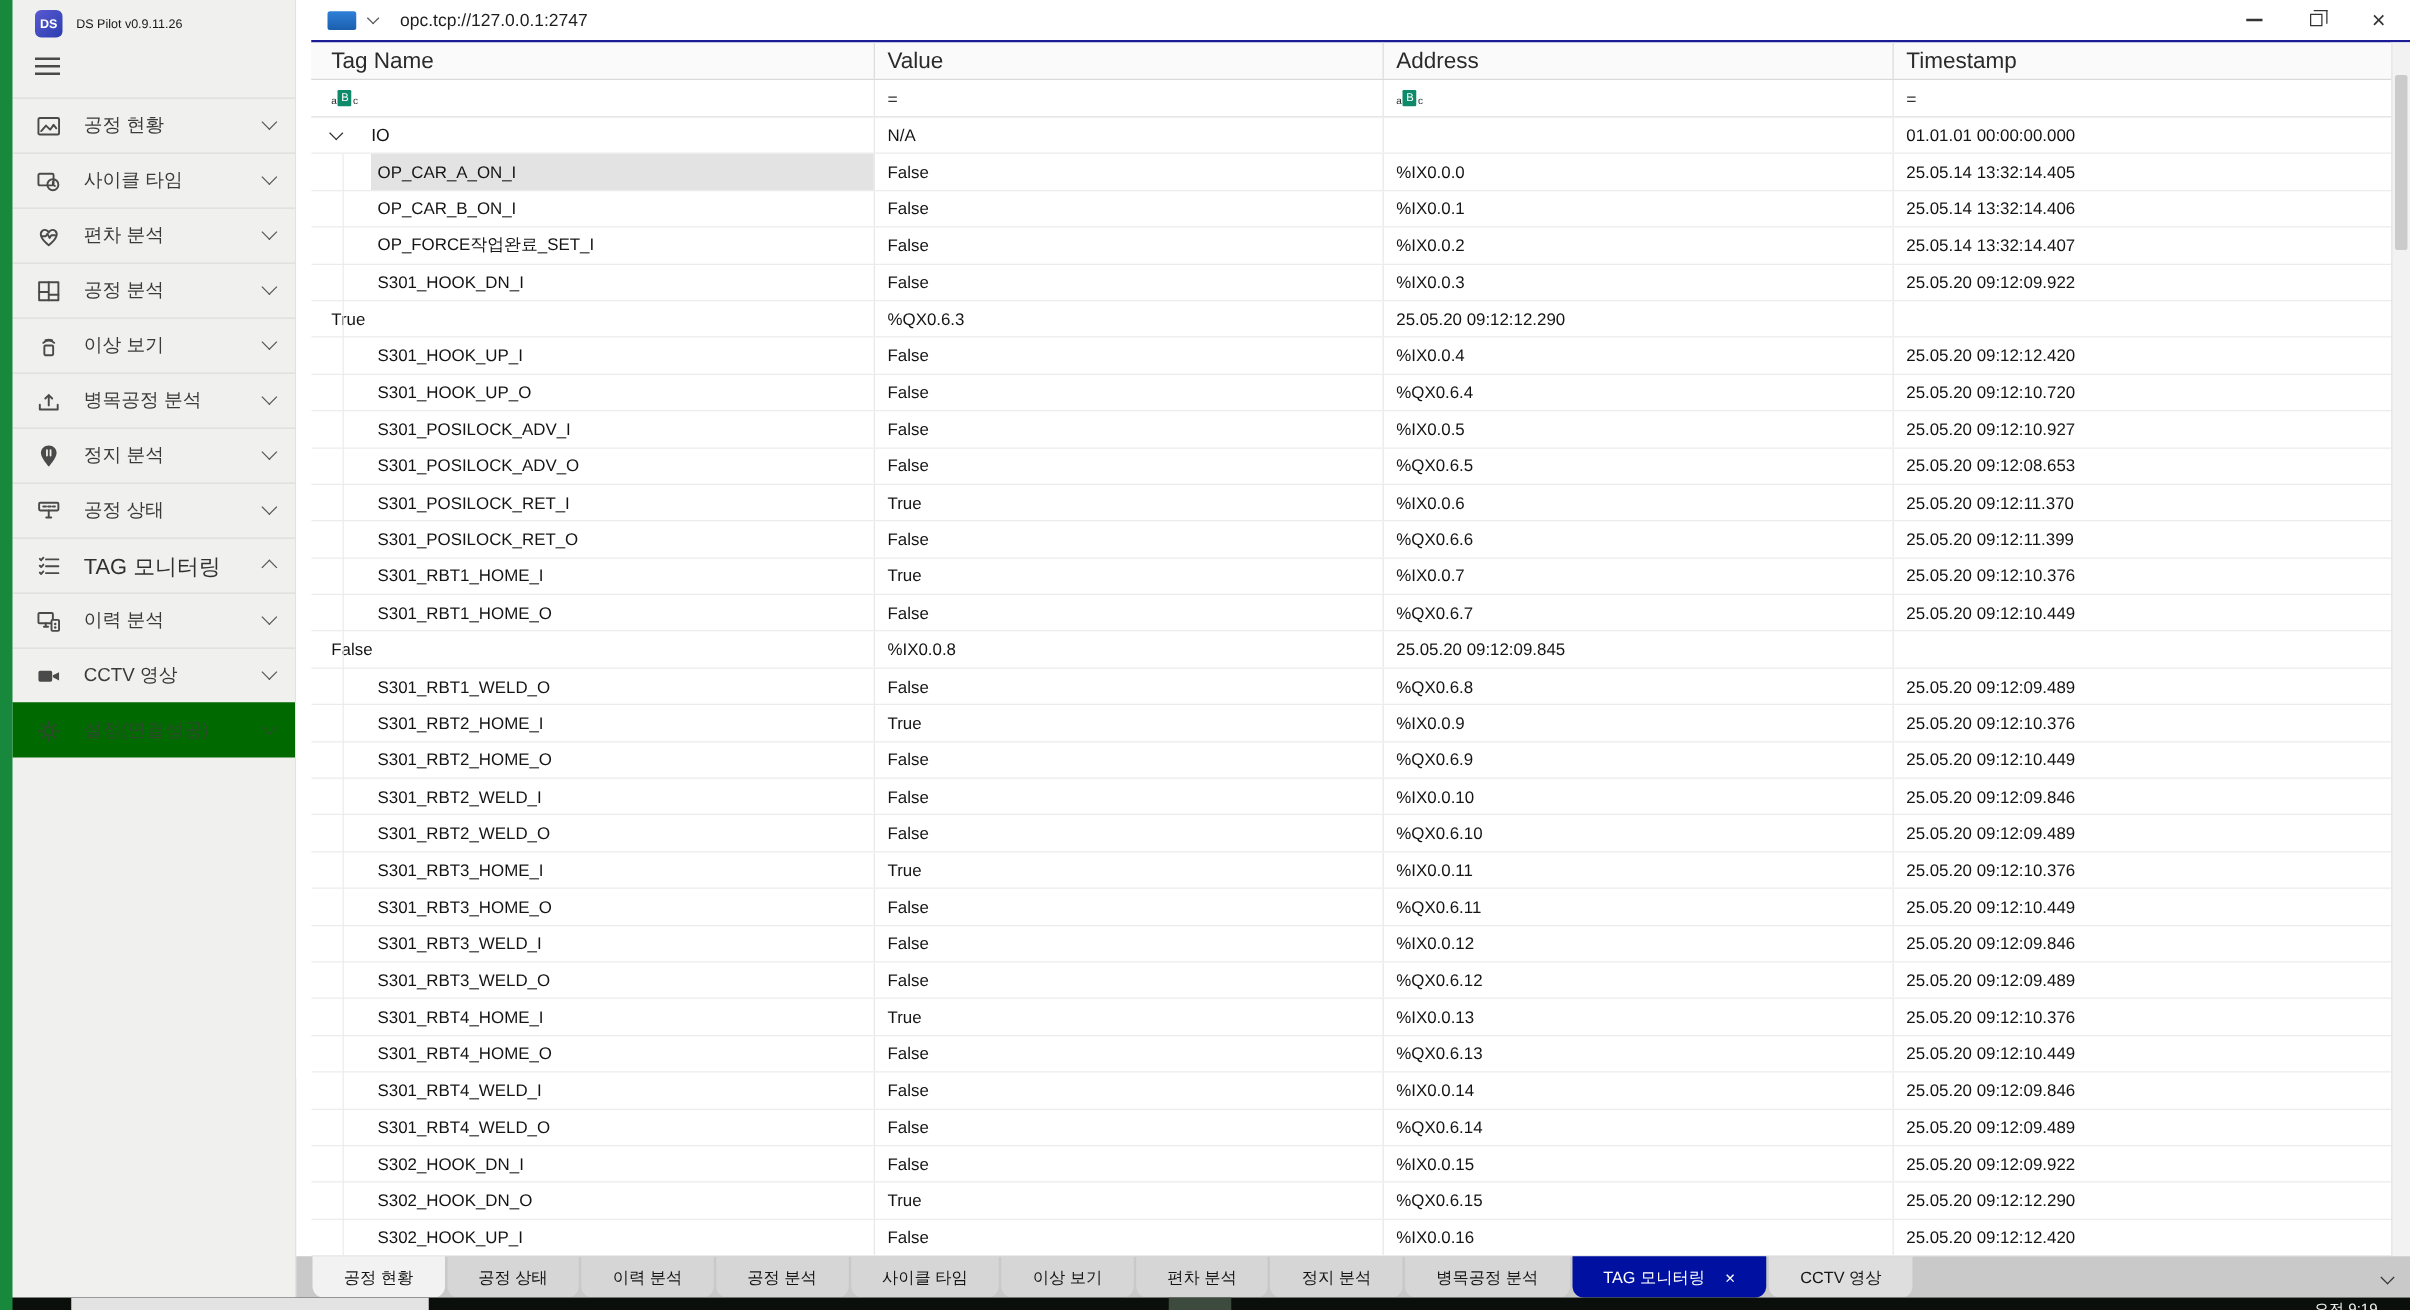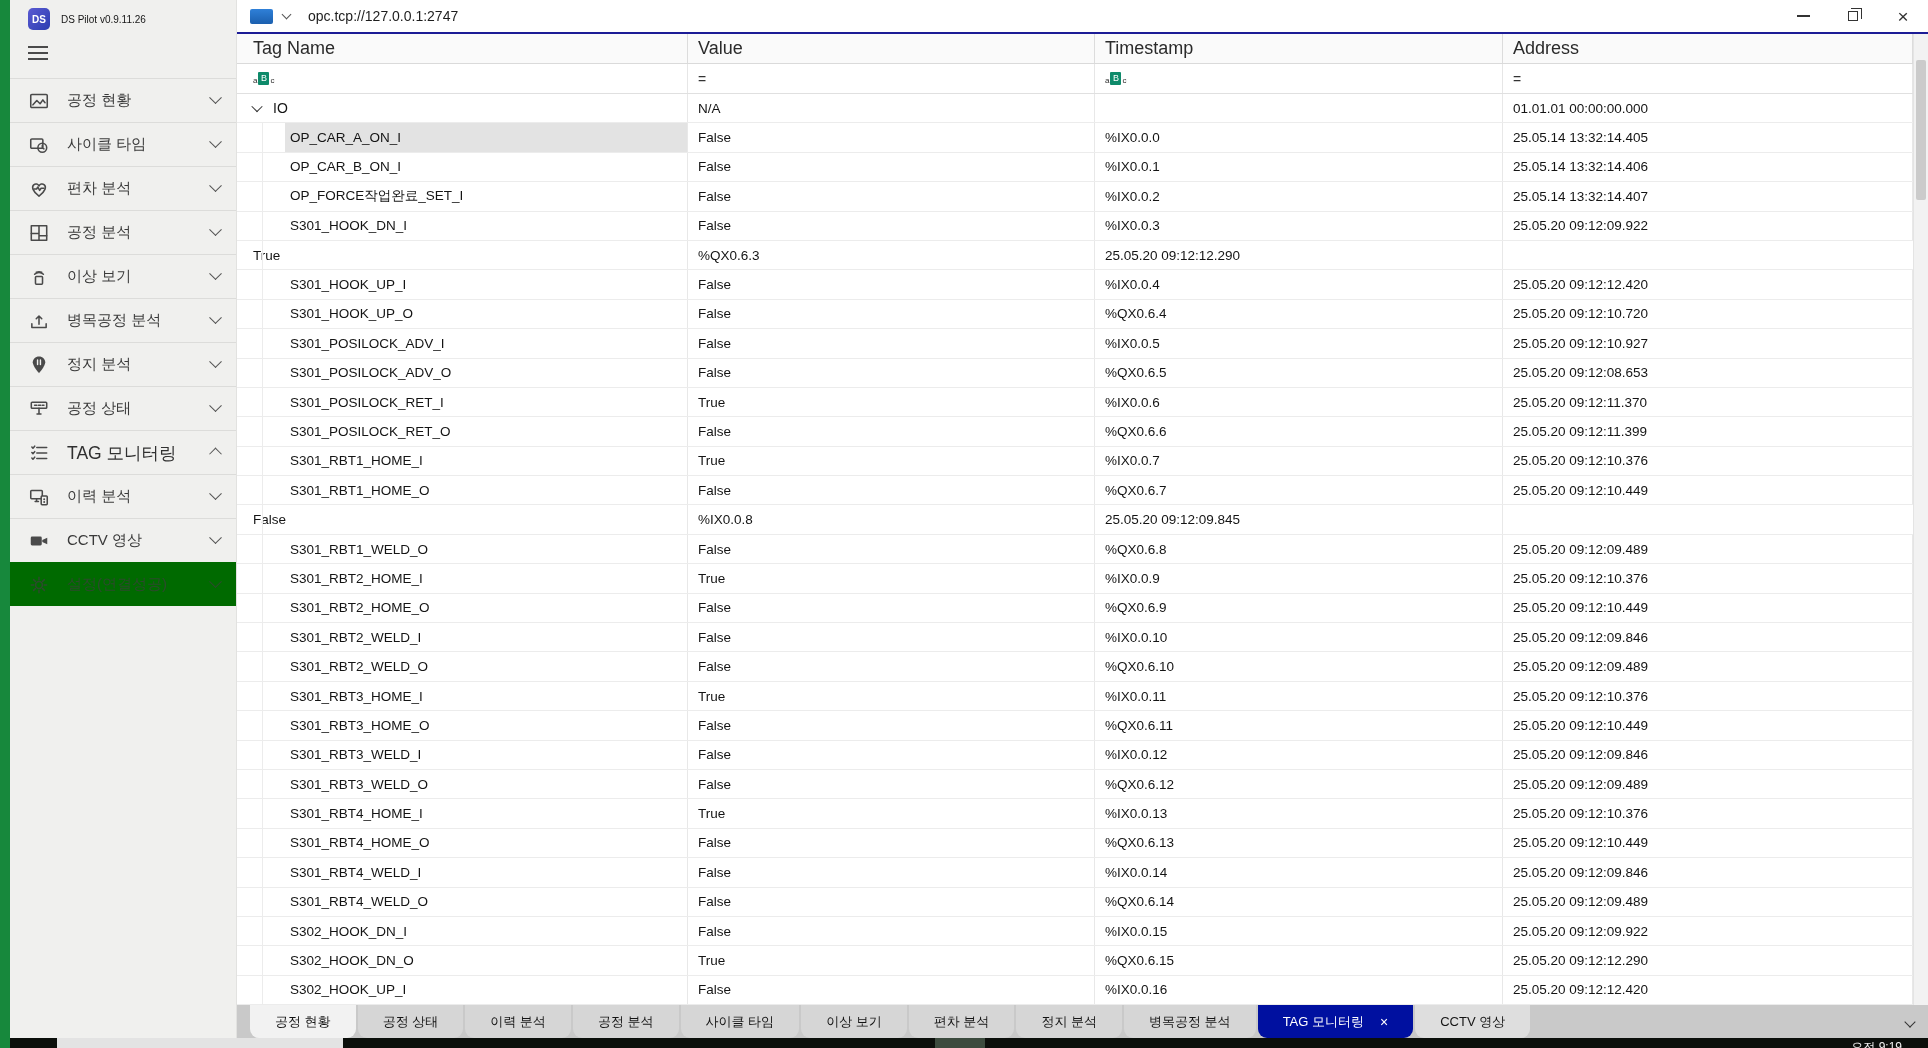--- a/index.html
+++ b/index.html
@@ -27,21 +27,21 @@
   .side-label{font-size:15px;color:#3a3a3a;white-space:nowrap;}
   .side-item.emphasized .side-label{font-size:17.5px;color:#303030;}
   .chev{width:9px;height:9px;border-right:1.7px solid #555;border-bottom:1.7px solid #555;margin-left:auto;transform:rotate(45deg) translate(-2px,-2px);}
   .chev.up{transform:rotate(-135deg) translate(-1px,-1px);}
   .side-item.highlighted{background:var(--settings-green);border-top-color:var(--settings-green);}
   .side-item.highlighted .side-label{color:#2c4a2c;}
   .side-item.highlighted .side-icon{color:#2c4a2c;}
   .side-item.highlighted .chev{border-color:#2c4a2c;}
 
   
-  .main{position:absolute;left:237px;top:0;width:1691px;height:863px;background:#fff;}
+  .main{position:absolute;left:237px;top:0;width:1691px;height:863px;background:#fff;padding-left:12px;}
   .titlebar{position:relative;height:32px;display:flex;align-items:center;padding-left:13px;}
   .flag-icon{width:23px;height:15px;border-radius:2px;background:linear-gradient(180deg,#2f80d8 0%,#1b5fae 100%);}
   .tchev{width:7px;height:7px;border-right:1.4px solid #555;border-bottom:1.4px solid #555;transform:rotate(45deg);margin:0 0 3px 10px;}
   .conn-title{margin-left:18px;font-size:14px;color:#1d1d1d;}
   .win-controls{position:absolute;right:0;top:0;height:32px;display:flex;}
   .win-btn{width:50px;height:32px;display:flex;align-items:center;justify-content:center;cursor:pointer;color:#333;}
   .ic-min{width:13px;height:1.6px;background:#333;}
   .ic-restore{position:relative;width:10px;height:10px;border:1.3px solid #333;background:#fff;}
   .ic-restore::before{content:"";position:absolute;left:2px;top:-4.4px;width:10px;height:10px;border:1.3px solid #333;border-left:none;border-bottom:none;}
   .ic-close{font-size:19px;line-height:1;color:#333;}
@@ -54,21 +54,21 @@
   .filterrow{height:30px;border-bottom:1px solid #e0e0e0;}
   .filterrow .fc{display:flex;align-items:center;padding-left:10px;border-right:1px solid #e6e6e6;font-size:14px;color:#333;cursor:text;}
   .abc{display:inline-flex;align-items:flex-end;gap:1px;}
   .abc .lo{font-size:8px;color:#2b2b2b;line-height:1;}
   .abc .hi{font-size:9px;line-height:1;color:#fff;background:var(--filter-teal);padding:2px 2.5px;border-radius:1px;}
   .rowsview{position:relative;height:911px;overflow:hidden;}
   .tree-line{position:absolute;left:25px;top:29.4px;bottom:0;width:1px;background:#ececec;}
   .trow,.grouprow{height:29.4px;border-bottom:1px solid #ececec;}
   .trow .c,.grouprow .c{display:flex;align-items:center;border-right:1px solid #e8e8e8;font-size:13.5px;color:#141414;overflow:hidden;white-space:nowrap;}
   .c-val,.c-addr,.c-ts{padding-left:10px;}
-  .grouprow .c-tag{padding-left:10px;gap:12px;font-size:14px;}
+  .grouprow .c-tag{padding-left:10px;gap:24px;font-size:14px;}
   .gchev{width:8px;height:8px;border-right:1.5px solid #333;border-bottom:1.5px solid #333;transform:rotate(45deg) translate(-1px,-1px);cursor:pointer;flex:none;}
   .trow .tag-text{padding-left:47px;text-align:right;}
   .trow.selected .c-tag{background:linear-gradient(to right,transparent 42px,var(--selection-gray) 42px);}
   .vscroll{position:absolute;right:0;top:34px;width:15px;height:971px;background:#f2f2f2;border-left:1px solid #e4e4e4;}
   .vthumb{position:absolute;left:2px;right:2px;top:26px;height:140px;background:#cbcbcb;border-radius:2px;cursor:grab;}
 
   
   .tabbar{position:absolute;left:237px;top:1005px;width:1691px;height:33px;background:#c9c9c9;display:flex;align-items:stretch;padding-left:13px;}
   .tab{display:flex;align-items:center;padding:0 25px;margin-right:2px;font-size:13px;color:#141414;background:#d6d6d6;border-radius:0 0 9px 9px;cursor:pointer;white-space:nowrap;}
   .tab.tone-lightest{background:#f2f2f2;}
@@ -243,22 +243,22 @@
         <div class="win-btn">
             <span class="ic-close">×</span>
           </div>
       </div>
     </div>
     <div class="navy-line"></div>
 
     <div class="gridhead">
       <div class="hc">Tag Name</div>
       <div class="hc">Value</div>
+      <div class="hc">Address</div>
       <div class="hc">Timestamp</div>
-      <div class="hc">Address</div>
     </div>
 
     <div class="filterrow">
       <div class="fc">
           <span class="abc" id="abc1">
             <span class="lo">a</span>
             <span class="hi">B</span>
             <span class="lo">c</span>
           </span>
         </div>

